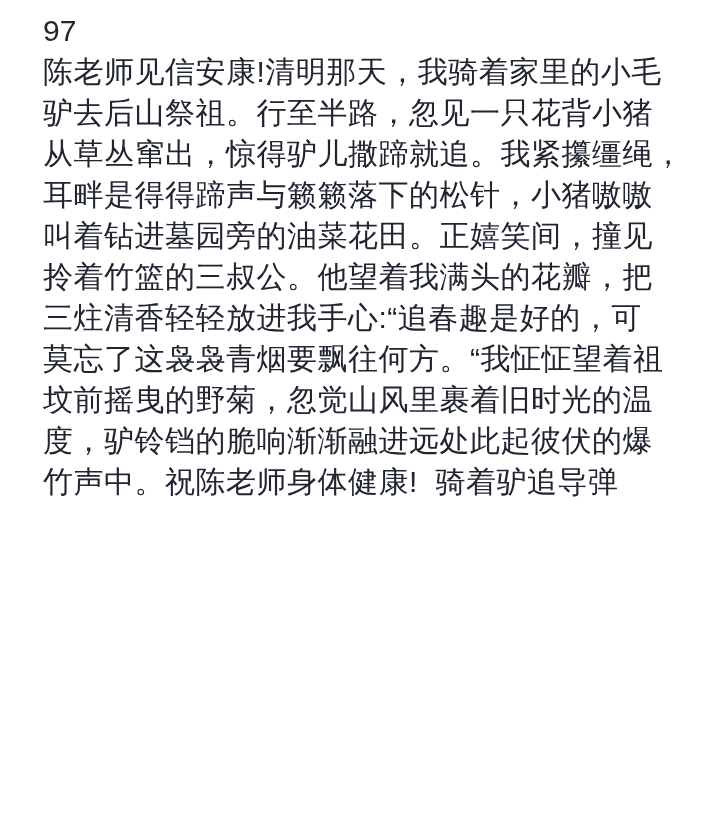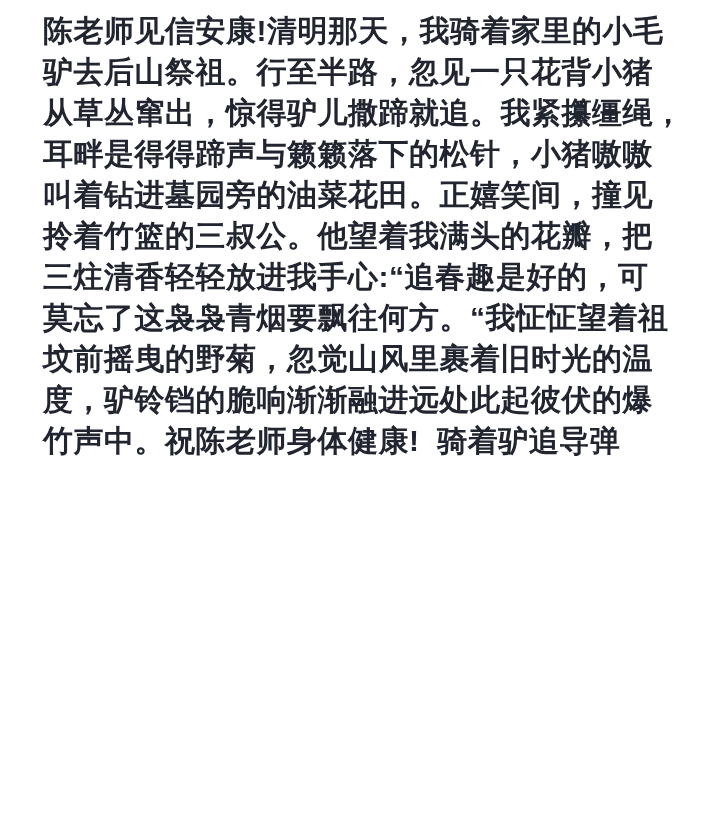--- a/index.html
+++ b/index.html
@@ -24,29 +24,29 @@
     line-height: 41px;
     white-space: pre;
     color: #212530;
   }
   .para {
     font-size: 30px;
     line-height: 41px;
     white-space: pre;
     letter-spacing: 0.5px;
     color: #212530;
-    font-weight: bold;
   }
   .para.letter { margin-bottom: 0; }
   .gap-line { height: 41px; }
 </style>
 </head>
 <body>
 
 <div class="page">
+  <div class="page-number">97</div>
 
   <div class="para letter">陈老师见信安康!清明那天，我骑着家里的小毛
 驴去后山祭祖。行至半路，忽见一只花背小猪
 从草丛窜出，惊得驴儿撒蹄就追。我紧攥缰绳，
 耳畔是得得蹄声与籁籁落下的松针，小猪嗷嗷
 叫着钻进墓园旁的油菜花田。正嬉笑间，撞见
 拎着竹篮的三叔公。他望着我满头的花瓣，把
 三炷清香轻轻放进我手心:“追春趣是好的，可
 莫忘了这袅袅青烟要飘往何方。“我怔怔望着祖
 坟前摇曳的野菊，忽觉山风里裹着旧时光的温

